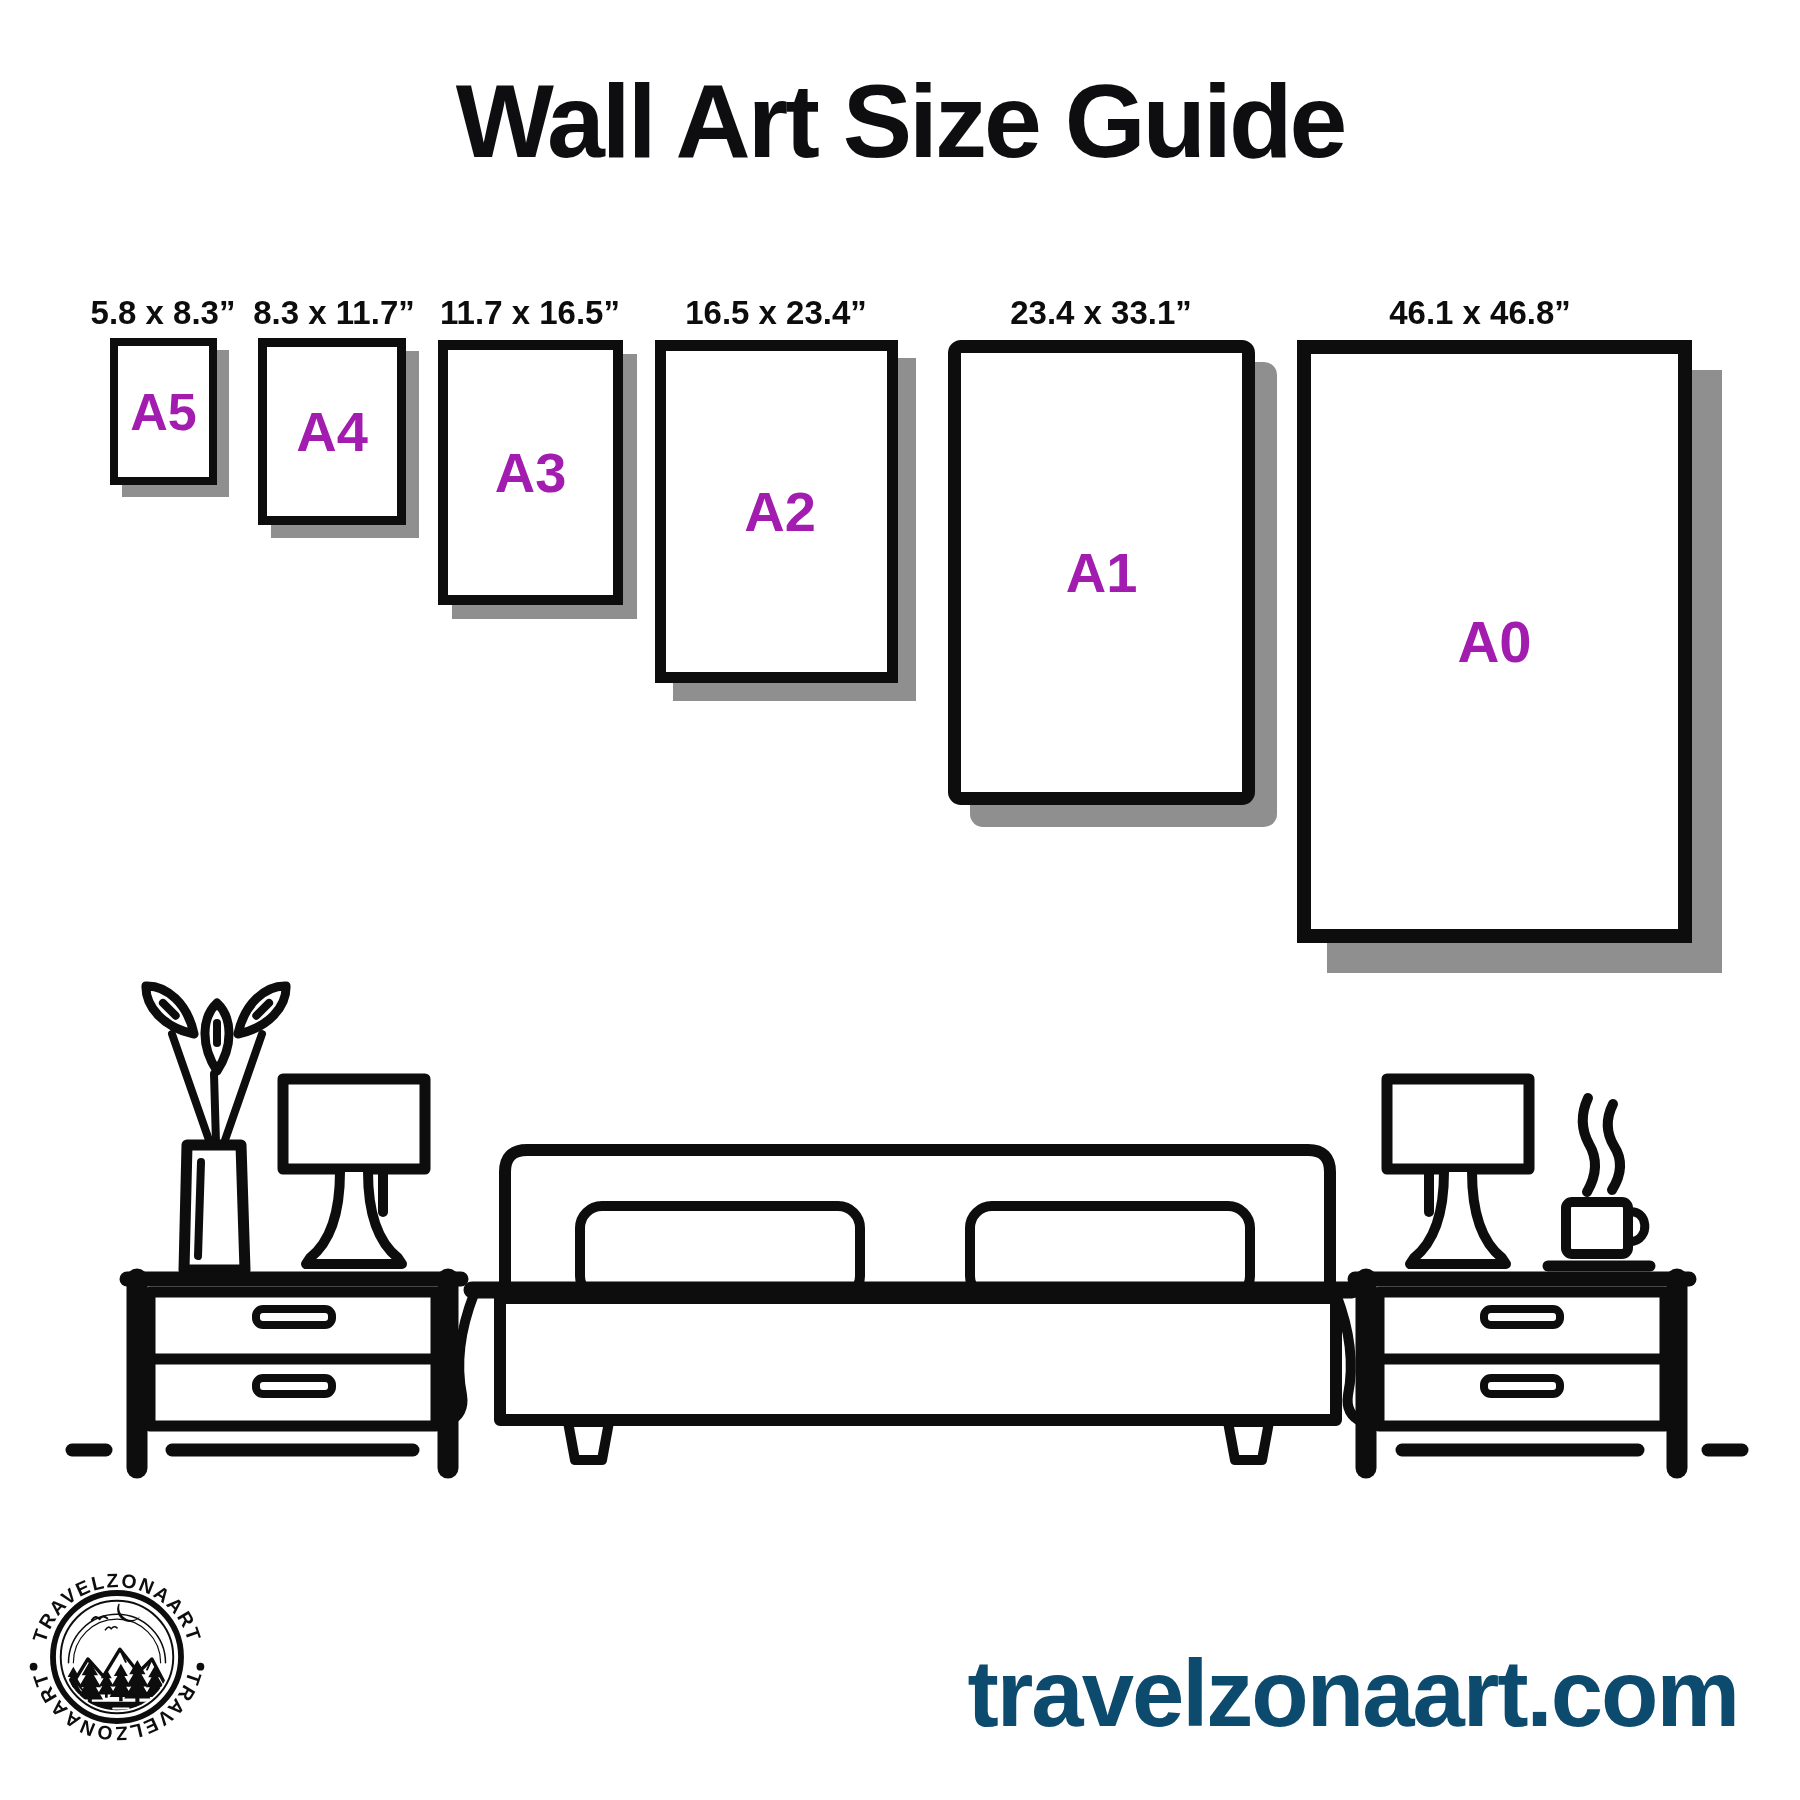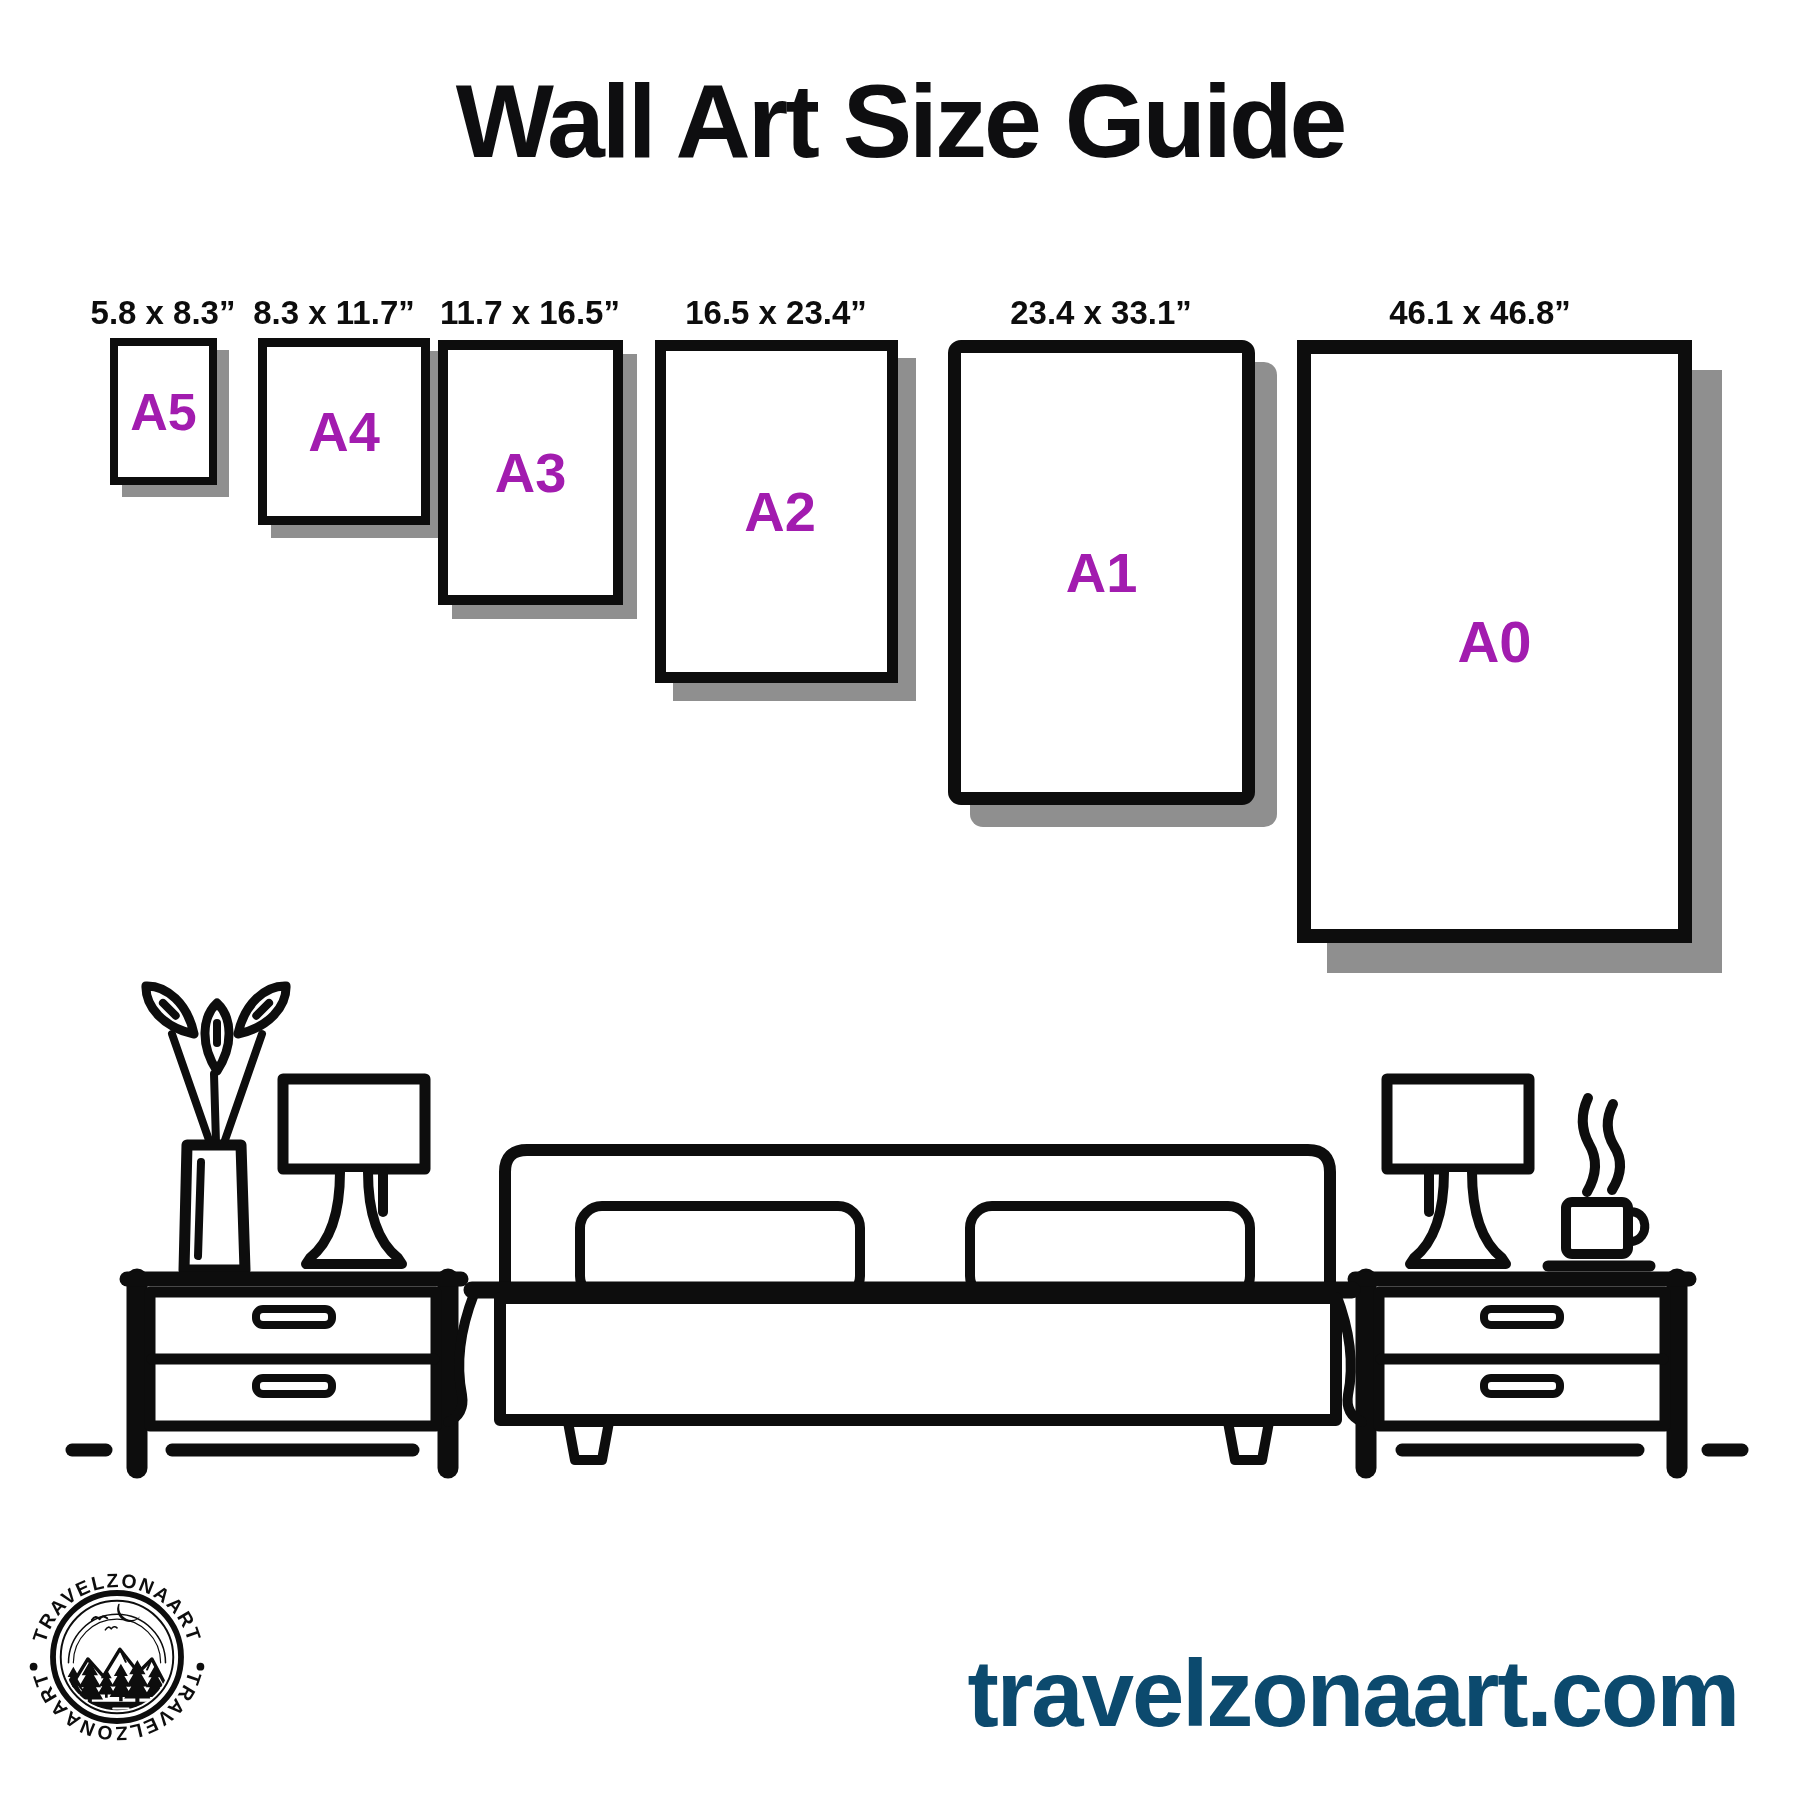--- a/index.html
+++ b/index.html
@@ -14,21 +14,21 @@
   .dim{position:absolute;top:294px;transform:translateX(-50%);
        font-size:33px;font-weight:700;white-space:nowrap;color:#0d0d0d;}
   .dim-a5{left:163px;} .dim-a4{left:334px;} .dim-a3{left:530px;}
   .dim-a2{left:776px;text-align:right;} .dim-a1{left:1101px;} .dim-a0{left:1480px;}
 
   .frame{position:absolute;box-sizing:border-box;background:#ffffff;border:8px solid #0d0d0d;
          display:flex;align-items:center;justify-content:center;}
   .frame .flabel{font-size:56px;font-weight:700;color:#a21caf;}
   .f-a5{left:110px;top:338px;width:107px;height:147px;border-width:8px;box-shadow:12px 12px 0 #8f8f8f;}
   .f-a5 .flabel{font-size:52px;}
-  .f-a4{left:258px;top:338px;width:172px;height:187px;border-width:9px;box-shadow:13px 13px 0 #8f8f8f;}
+  .f-a4{left:258px;top:338px;width:148px;height:187px;border-width:9px;box-shadow:13px 13px 0 #8f8f8f;}
   .f-a3{left:438px;top:340px;width:185px;height:265px;border-width:10px;box-shadow:14px 14px 0 #8f8f8f;}
   .f-a2{left:655px;top:340px;width:243px;height:343px;border-width:11px;box-shadow:18px 18px 0 #8f8f8f;padding-left:7px;}
   .f-a1{left:948px;top:340px;width:307px;height:465px;border-width:13px;box-shadow:22px 22px 0 #8f8f8f;border-radius:13px;}
   .f-a0{left:1297px;top:340px;width:395px;height:603px;border-width:14px;box-shadow:30px 30px 0 #8f8f8f;text-align:right;}
   .f-a0 .flabel{font-size:58px;}
 
   
   .scene{position:absolute;left:0;top:950px;width:1800px;height:540px;}
 
   

